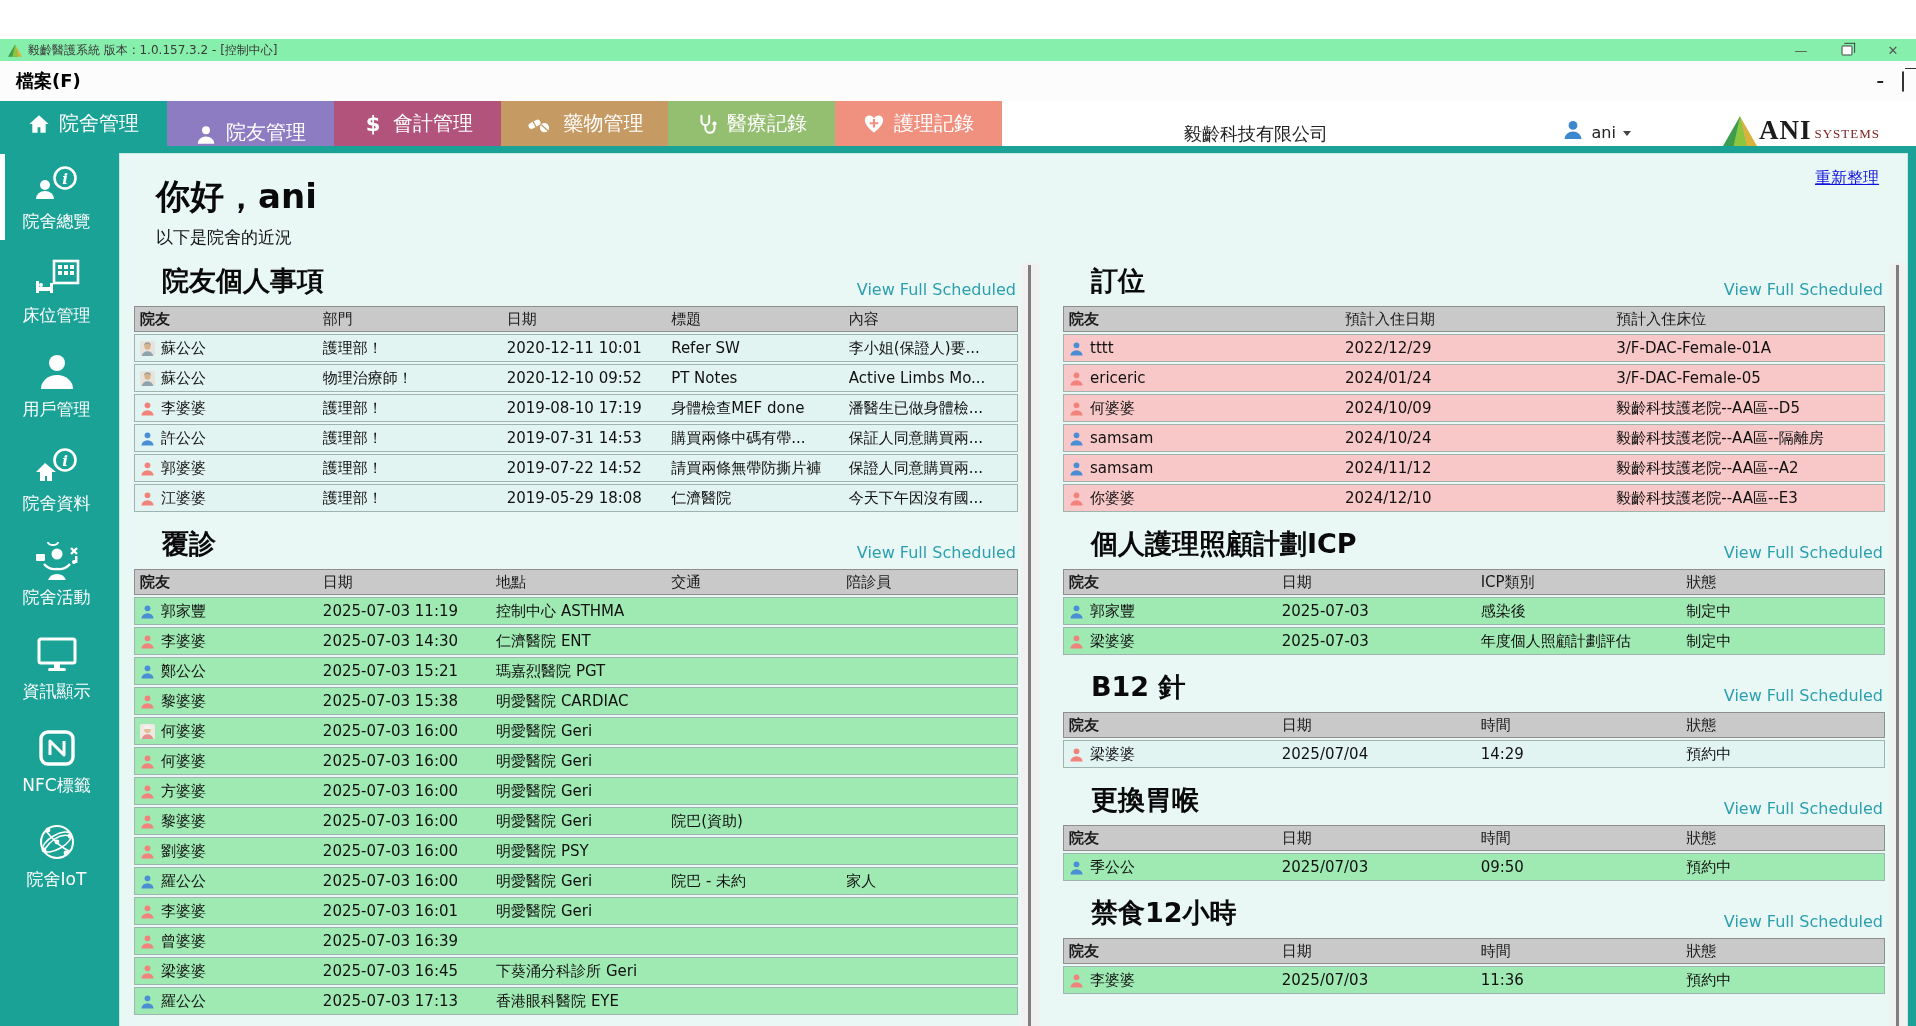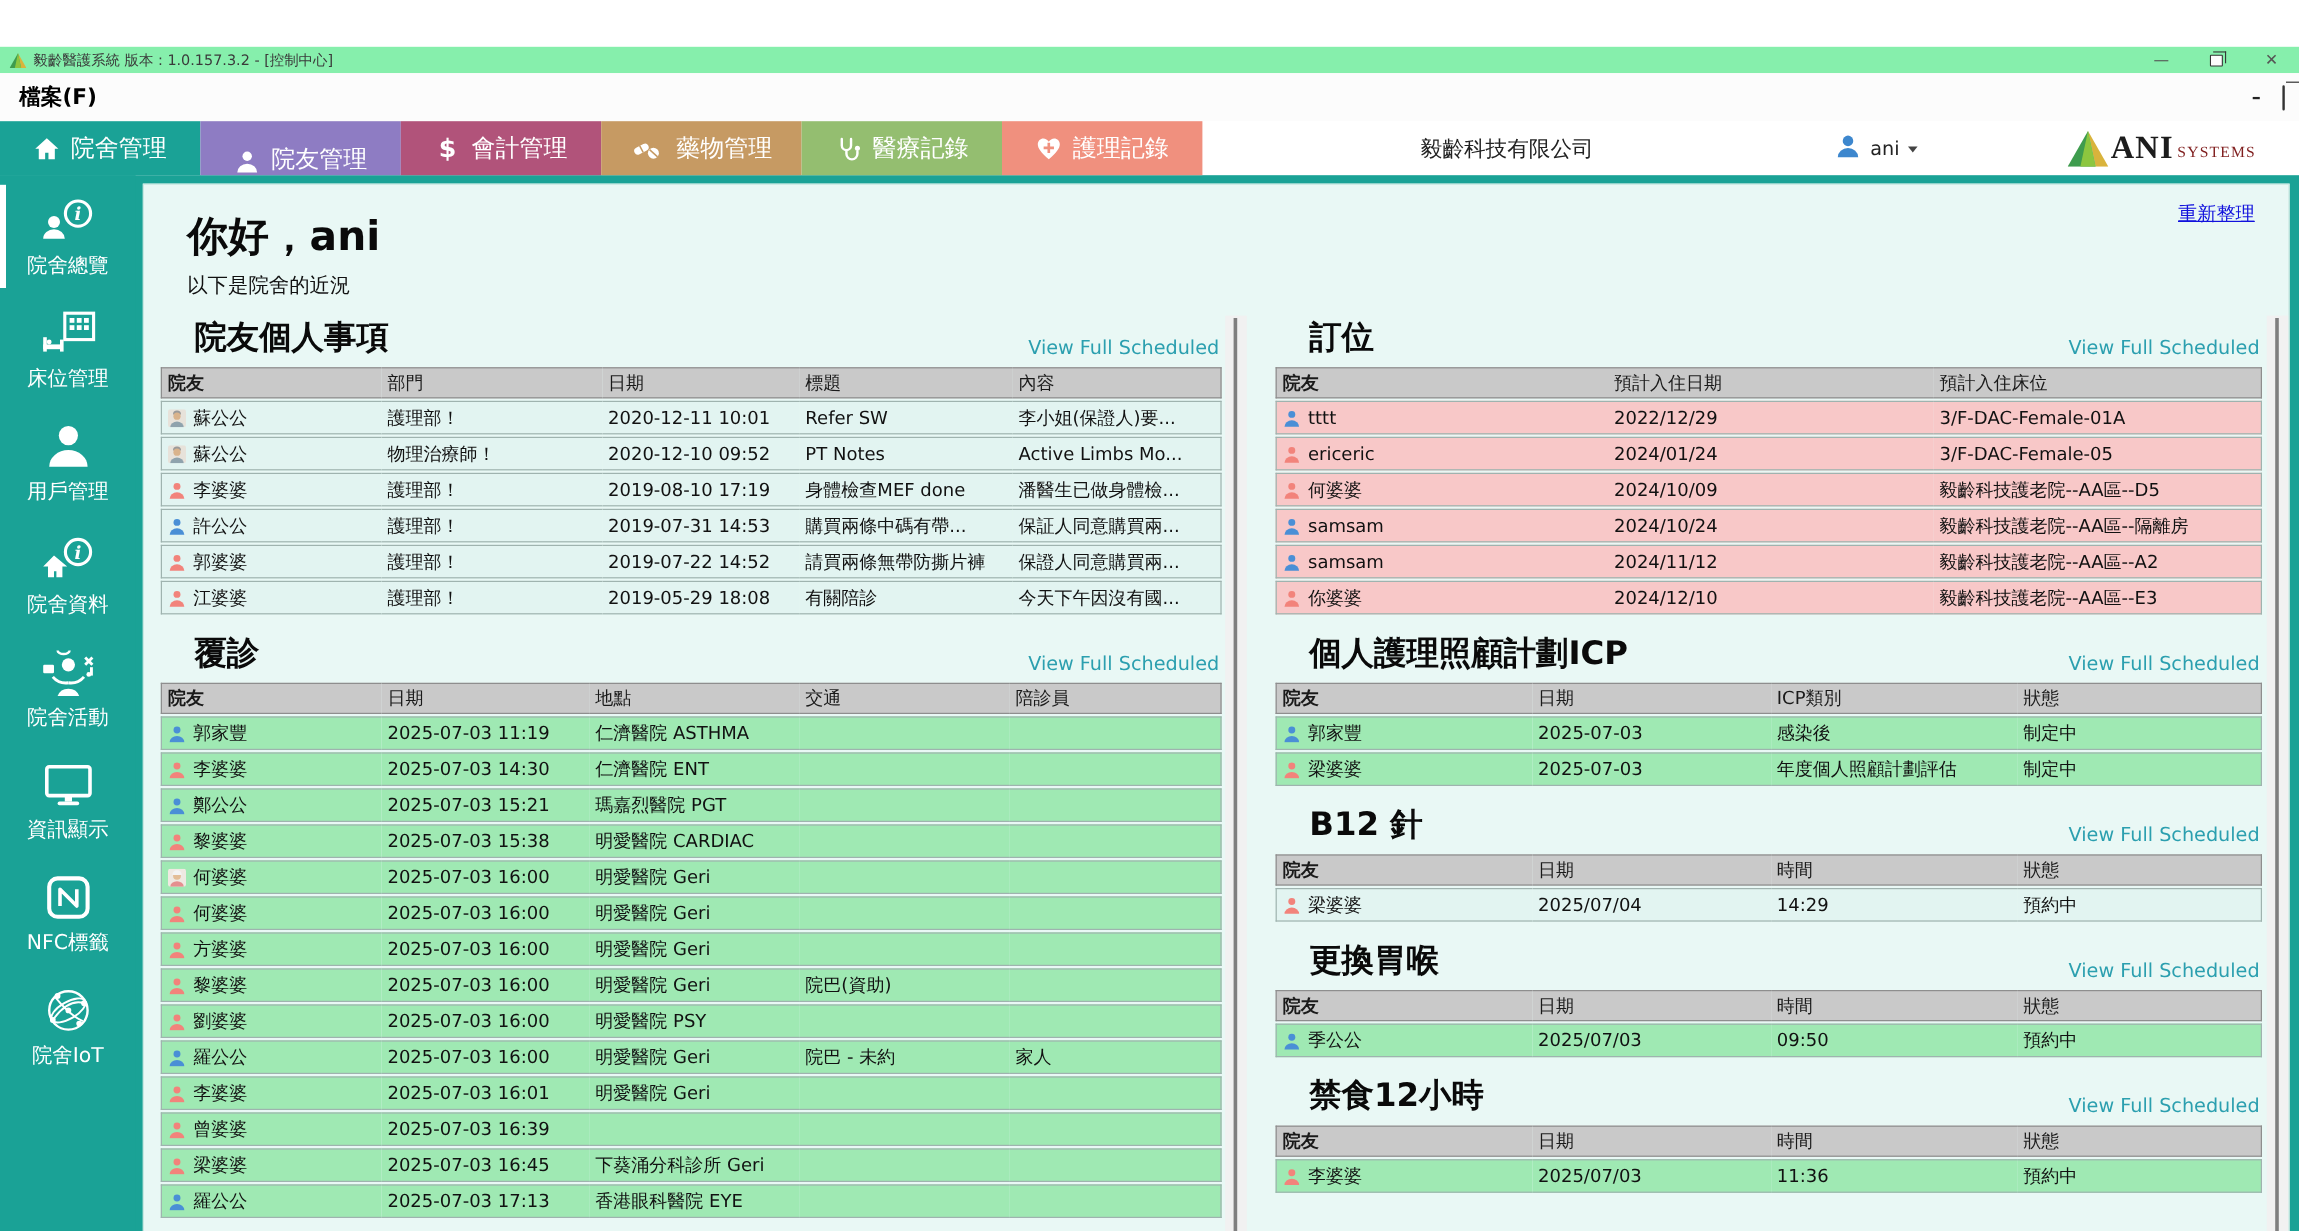--- a/index.html
+++ b/index.html
@@ -19,21 +19,21 @@
   .menu-item { font-size:18px; color:#000; margin-left:16px;font-weight:bold; }
   .child-controls { margin-left:auto; margin-right:12px; display:flex; gap:18px; align-items:center; }
   .child-btn { font-size:15px; color:#222; font-weight:bold; }
   .restore-glyph { width:12px; height:11px; border:1.6px solid #333; border-radius:1px; position:relative; background:#fcfcfc; }
   .restore-glyph::before { content:''; position:absolute; left:2px; top:-4px; width:11px; height:10px; border:1.6px solid #333; border-left:none; border-bottom:none; }
   .restore-glyph.small { transform:scale(.9); }
   
   .navbar { height:45px; display:flex; background:#fff; }
   .nav-tab { width:167px; display:flex; align-items:center; justify-content:center; gap:9px; color:#fff; font-size:20px; cursor:default; }
   .nav-icon { display:flex; }
-  .nav-right { flex:1; display:flex; align-items:center;gap:33px; }
+  .nav-right { flex:1; display:flex; align-items:flex-end; }
   .company { font-size:18px; color:#222; margin-left:182px; }
   .user-chip { margin-left:auto; display:flex; align-items:center; gap:7px; font-size:16px; color:#222; }
   .caret { width:0; height:0; border-left:4px solid transparent; border-right:4px solid transparent; border-top:5px solid #444; margin-top:2px; }
   .logo { margin-left:92px; margin-right:36px; display:flex; align-items:center; }
   .logo-ani { font-family:"Liberation Serif","DejaVu Serif",serif; font-size:27px; font-weight:bold; color:#1c1c1c; letter-spacing:1px; margin-left:2px; }
   .logo-sys { font-family:"Liberation Serif","DejaVu Serif",serif; font-size:13px; color:#7f1d1d; letter-spacing:1px; margin-left:3px; margin-top:7px; }
   
   .main { display:flex; height:919px; background:#1AA296; }
   .sidebar { width:113px; background:#1AA296; padding-top:6px; flex:none; }
   .side-item { position:relative; display:flex; flex-direction:column; align-items:center; padding:12px 0 13px; color:#fff; }
@@ -412,21 +412,21 @@
                           <svg width="15" height="15" viewBox="0 0 16 16">
                             <circle cx="8" cy="4.6" r="3.1" fill="#F2837B"></circle>
                             <path d="M1.5 15.5 a6.5 5.6 0 0 1 13 0 z" fill="#F2837B"></path>
                           </svg>
                         </span>
                         <span>江婆婆</span>
                       </span>
                     </td>
                     <td>護理部！</td>
                     <td>2019-05-29 18:08</td>
-                    <td>有關陪診</td>
+                    <td>仁濟醫院</td>
                     <td>今天下午因沒有國...</td>
                   </tr>
                 </tbody>
               </table>
             </div>
             <div class="section">
               <div class="section-head">
                 <div class="section-title">覆診</div>
                 <a class="view-link">View Full Scheduled</a>
               </div>
@@ -454,21 +454,21 @@
                         <span class="avatar">
                           <svg width="15" height="15" viewBox="0 0 16 16">
                             <circle cx="8" cy="4.6" r="3.1" fill="#4A8FD6"></circle>
                             <path d="M1.5 15.5 a6.5 5.6 0 0 1 13 0 z" fill="#4A8FD6"></path>
                           </svg>
                         </span>
                         <span>郭家豐</span>
                       </span>
                     </td>
                     <td>2025-07-03 11:19</td>
-                    <td>仁濟醫院 ASTHMA</td>
+                    <td>控制中心 ASTHMA</td>
                     <td></td>
                     <td></td>
                   </tr>
                   <tr class="green">
                     <td>
                       <span class="res">
                         <span class="avatar">
                           <svg width="15" height="15" viewBox="0 0 16 16">
                             <circle cx="8" cy="4.6" r="3.1" fill="#F2837B"></circle>
                             <path d="M1.5 15.5 a6.5 5.6 0 0 1 13 0 z" fill="#F2837B"></path>

